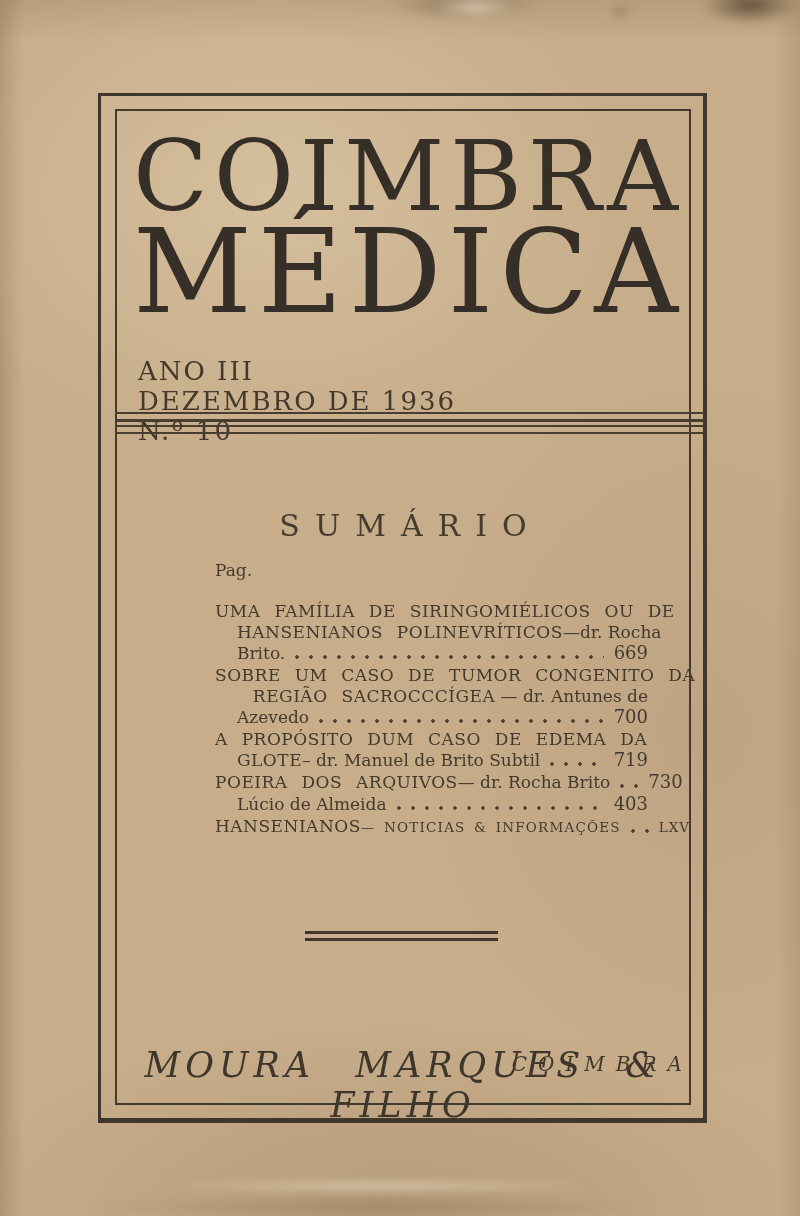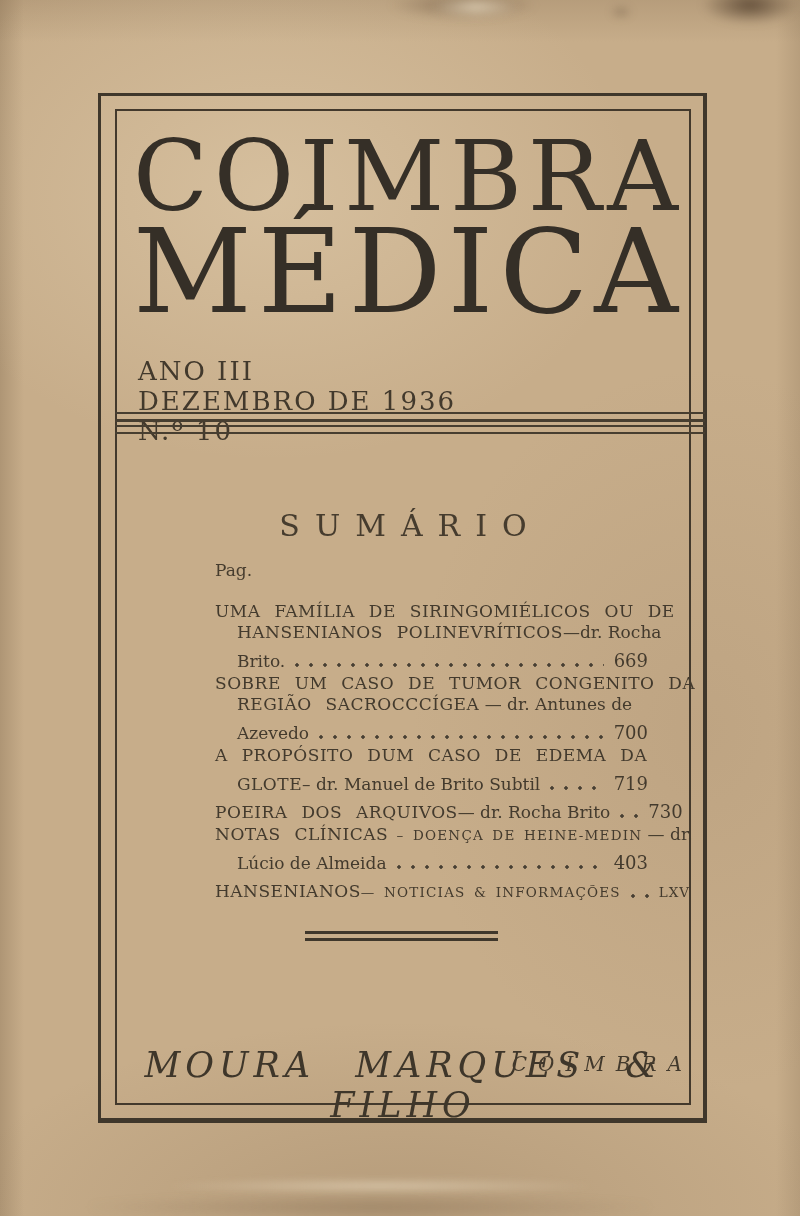--- a/index.html
+++ b/index.html
@@ -41,22 +41,22 @@
   .band-r2{top:419px;height:3px;}
   .band-r3{top:425px;height:2px;}
   .band-r4{top:432px;height:2px;}
   
   .summary-heading{left:113px;top:508px;width:580px;text-align:center;
     font-size:30px;letter-spacing:15px;text-indent:15px;color:#463c2e;}
   .pag-label{left:215px;top:560px;width:433px;text-align:left;font-size:17px;color:#463c2e;}
   .toc{left:215px;top:601px;width:433px;}
   .toc-entry{margin-bottom:2px;}
   .toc-line{line-height:20px;white-space:nowrap;}
-  .toc-line.indent{margin-left:22px;}
-  .toc-line.tail{display:flex;align-items:baseline;margin-top:8px;}
+  .toc-line.indent{margin-left:22px;text-align:right;}
+  .toc-line.tail{display:flex;align-items:baseline;}
   .seg-caps{font-size:17px;letter-spacing:.5px;word-spacing:8px;}
   .seg-name{font-size:17px;}
   .seg-small{font-size:13.5px;letter-spacing:1.2px;word-spacing:3px;}
   .leader{flex:1 1 auto;min-width:18px;height:6px;align-self:flex-end;margin:0 10px 3px 10px;
     background-image:radial-gradient(circle at 2px 3px, #473f33 1.5px, rgba(71,63,51,0) 1.9px);
     background-size:14px 6px;background-repeat:repeat-x;background-position:left bottom;}
   .toc-page{font-size:18px;flex:0 0 auto;}
   .toc-page.small{font-size:13.5px;letter-spacing:1px;}
   
   .footer-divider-line{left:305px;width:193px;height:3px;background:#3f372b;}
@@ -140,21 +140,20 @@
     </div>
     <div class="toc-entry">
       <div class="toc-line tail">
         <span class="seg-caps">POEIRA DOS ARQUIVOS</span>
         <span class="seg-name"> — dr. Rocha Brito</span>
         <span class="leader"></span>
         <span class="toc-page">730</span>
       </div>
     </div>
     <div class="toc-entry">
-      <div class="toc-line"><span class="seg-caps">NOTAS CLÍNICAS</span><span class="seg-small"> – DOENÇA DE HEINE-MEDIN</span><span class="seg-name"> — dr.</span></div>
       <div class="toc-line tail indent">
         <span class="seg-name">Lúcio de Almeida</span>
         <span class="leader"></span>
         <span class="toc-page">403</span>
       </div>
     </div>
     <div class="toc-entry">
       <div class="toc-line tail">
         <span class="seg-caps">HANSENIANOS</span>
         <span class="seg-small"> — NOTICIAS &amp; INFORMAÇÕES</span>

